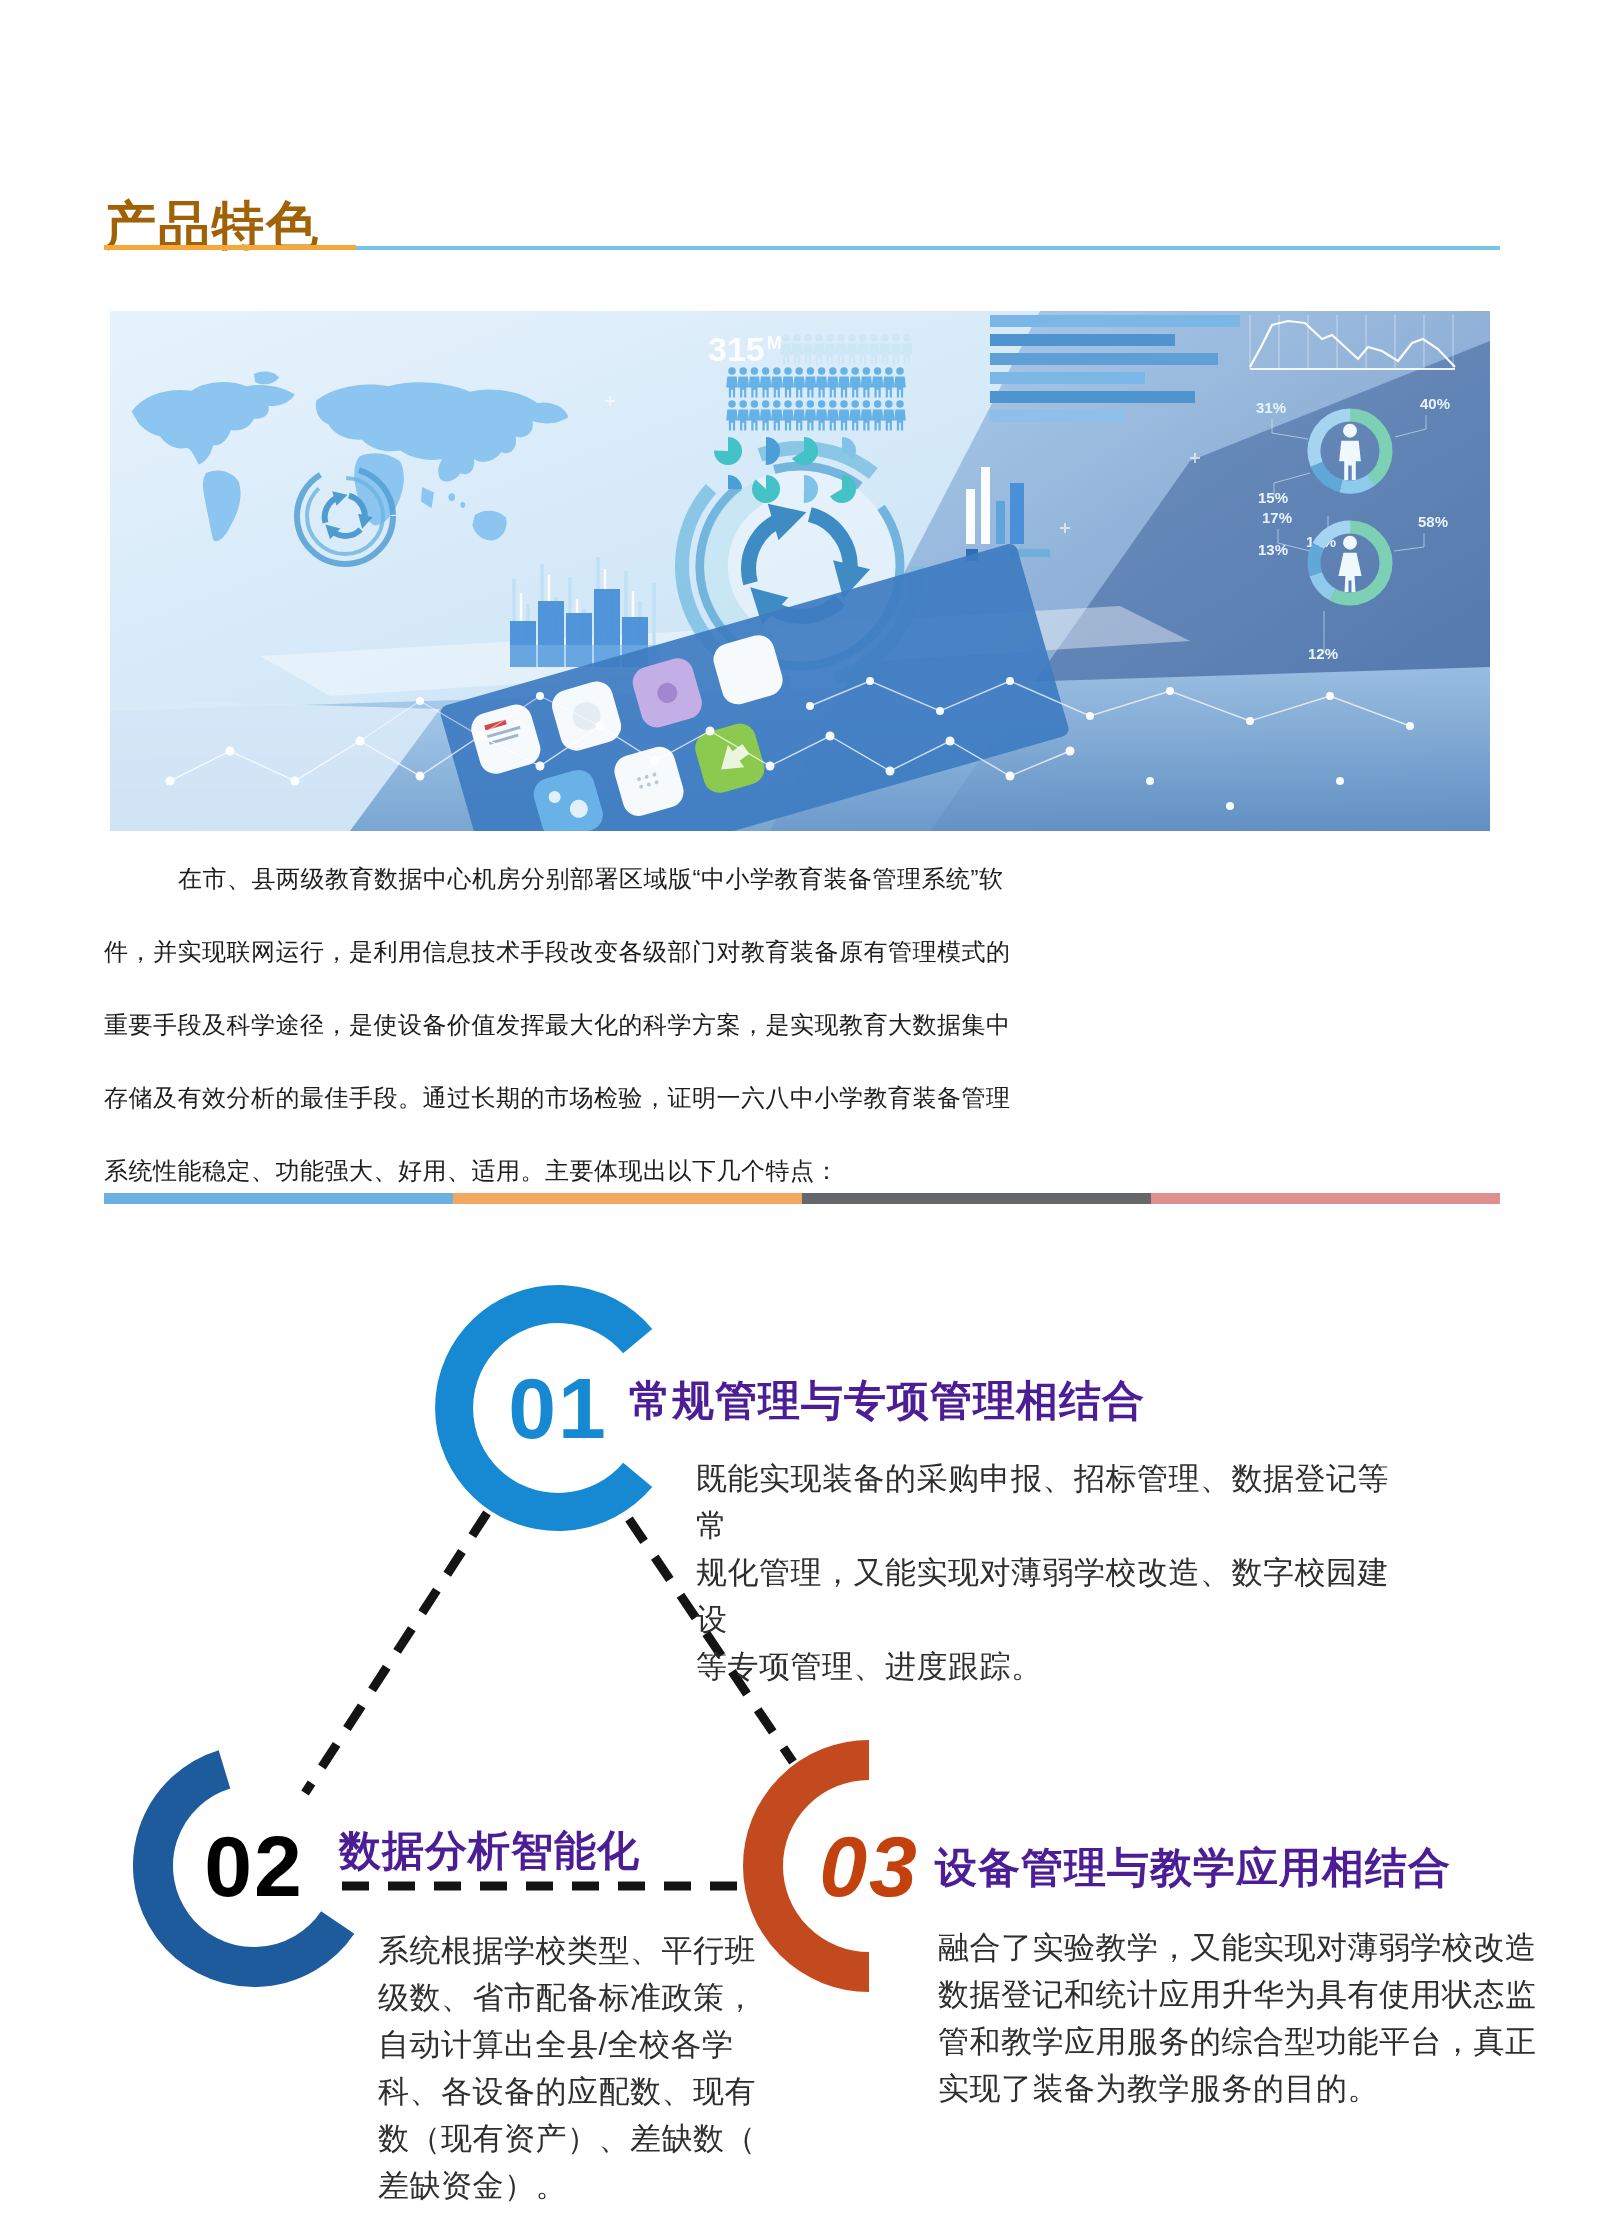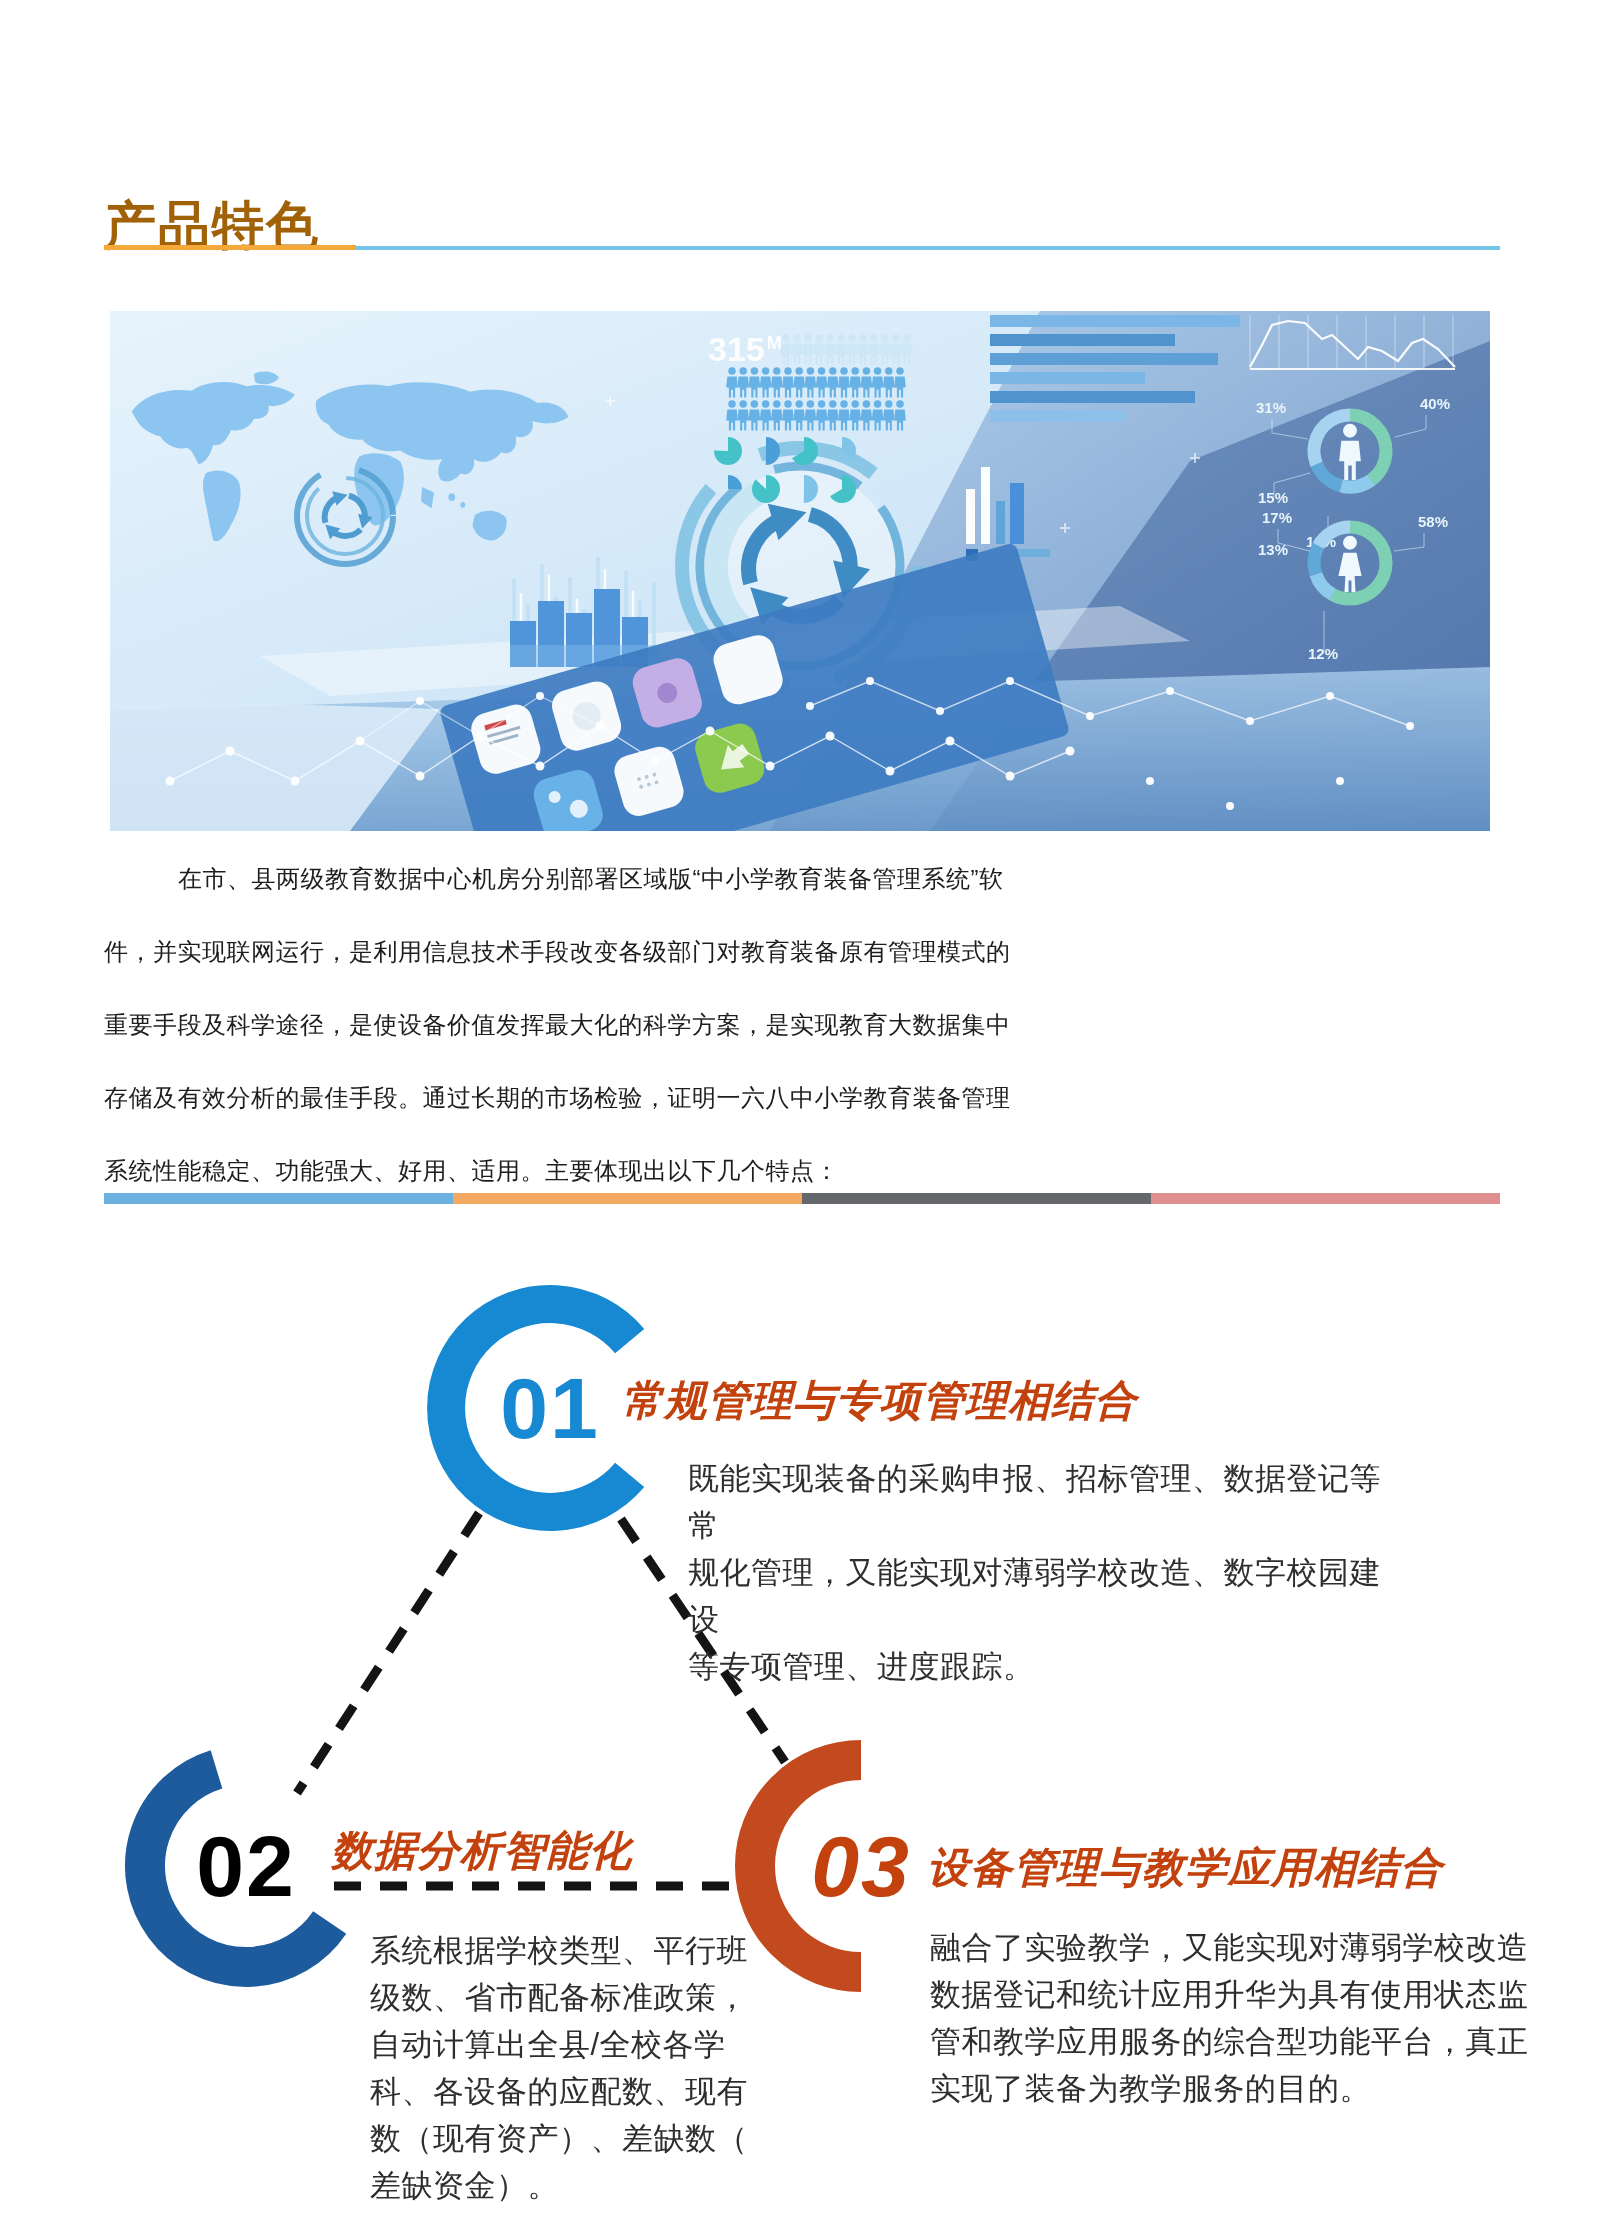--- a/index.html
+++ b/index.html
@@ -17,25 +17,25 @@
   svg text{font-family:"Liberation Sans","DejaVu Sans",sans-serif;}
   
   .intro{left:104px;top:818px;width:1396px;font-size:24px;line-height:73px;color:#1d1d1d;
          text-align:justify;text-indent:74px;white-space:pre-line;letter-spacing:0.5px;}
   
   .divider{left:104px;top:1193px;width:1396px;height:11px;display:flex;}
   .divider span{flex:1;height:11px;}
   .div-c0{background:#6cb0df;} .div-c1{background:#f2a860;}
   .div-c2{background:#65676b;} .div-c3{background:#df8f8f;}
   
-  .features{left:0;top:1255px;width:1426px;height:973px;}
+  .features{left:8px;top:1255px;width:1426px;height:973px;}
   .featnum{display:flex;align-items:center;justify-content:center;
            font-weight:bold;font-size:86px;letter-spacing:2px;}
   .n1{color:#1789d3;} .n2{color:#000000;} .n3{color:#c2410c;font-style:italic;}
-  .feat-title{font-size:42px;font-weight:bold;color:#c2410c;letter-spacing:1px;white-space:nowrap;font-style:italic;}
+  .feat-title{font-size:42px;font-weight:bold;color:#4c1d95;letter-spacing:1px;white-space:nowrap;}
   .feat-body{font-size:31px;line-height:47px;color:#2e2e2e;white-space:pre-line;letter-spacing:0.5px;margin-top:24px;}
 </style>
 </head>
 <body>
 
 <div class="page">
 
   <h1 class="abs page-title">产品特色</h1>
   <div class="abs title-rule">
     <span class="seg-orange"></span>

